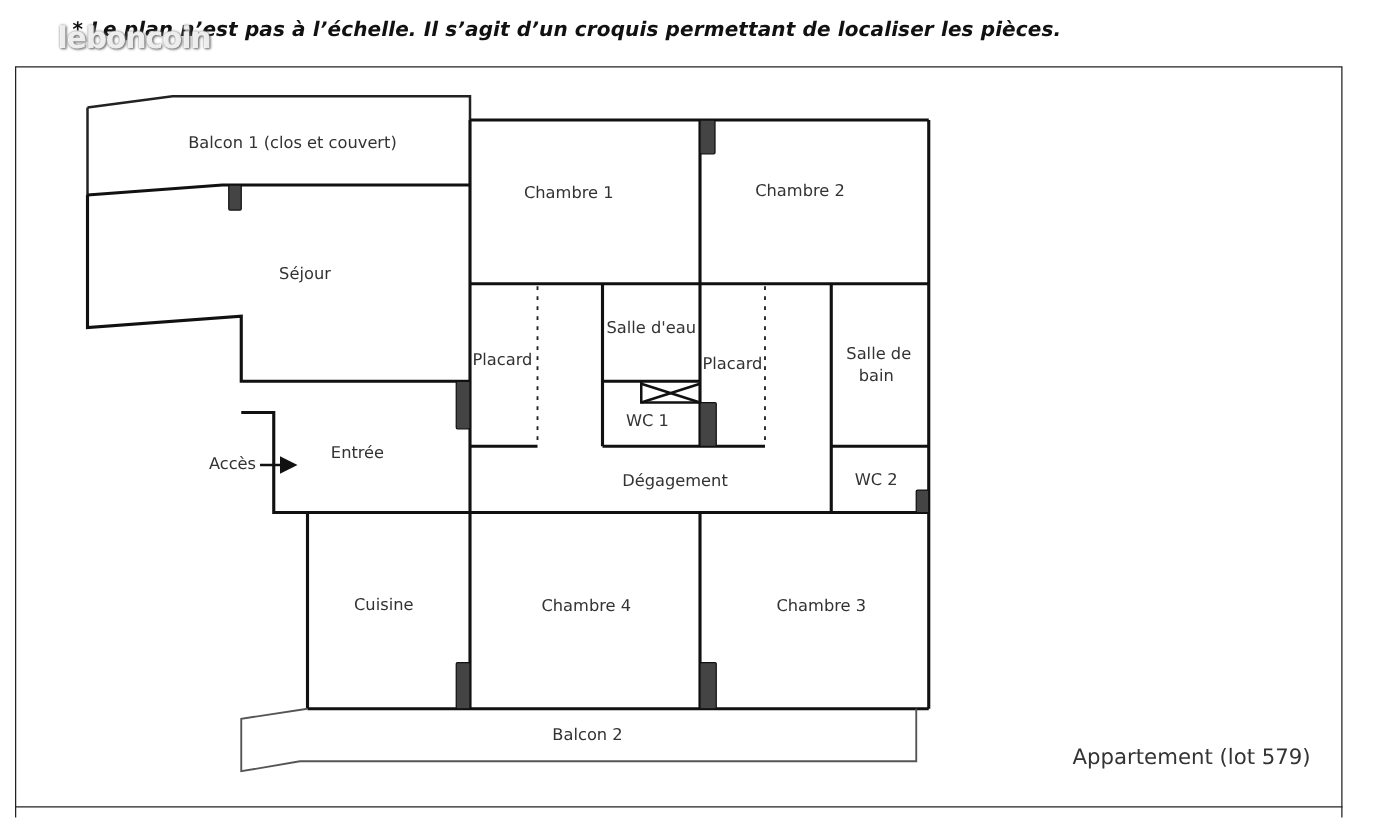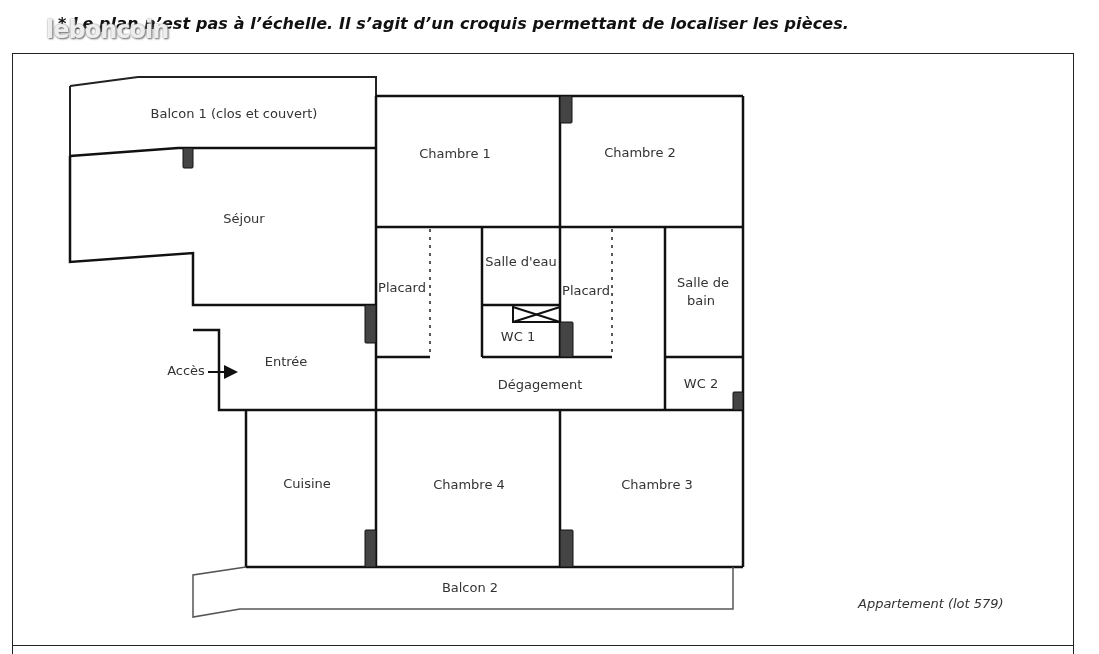--- a/index.html
+++ b/index.html
@@ -3,21 +3,21 @@
 <meta charset="utf-8">
 <style>
   html, body { margin: 0; padding: 0; background: #ffffff; }
   body { width: 1099px; height: 654px; position: relative; overflow: hidden; font-family: "DejaVu Sans", sans-serif; }
   .disclaimer { position: absolute; left: 58px; top: 14px; font-size: 16px; font-weight: bold; font-style: italic; color: #111; white-space: nowrap; letter-spacing: 0.1px; }
   .watermark { position: absolute; left: 22px; top: 16px; font-family: "DejaVu Sans", sans-serif; font-size: 24px; font-weight: bold; color: rgba(255,255,255,0.85); text-shadow: 0 0 2px #888, 1px 1px 2px #666; letter-spacing: -1px; margin-left: 24px; }
   .frame { position: absolute; left: 12px; top: 53px; width: 1062px; height: 620px; border: 1.5px solid #222; box-sizing: border-box; }
   .frame-bottom-line { position: absolute; left: 12px; top: 645px; width: 1062px; height: 1px; background: #222; }
   svg.plan { position: absolute; left: 0; top: 0; }
   svg text { font-family: "DejaVu Sans", sans-serif; fill: #333; }
-  .caption { position: absolute; left: 858px; top: 596px; font-size: 13px; color: #333; white-space: nowrap; font-style: italic; }
+  .caption { position: absolute; left: 858px; top: 596px; font-size: 17px; color: #333; white-space: nowrap; }
 </style>
 </head>
 <body>
 
 <div class="frame"></div>
 <div class="frame-bottom-line"></div>
 
 <svg class="plan" width="1099" height="654" viewBox="0 0 1099 654">
 
   <g fill="none" stroke="#222" stroke-width="2">

